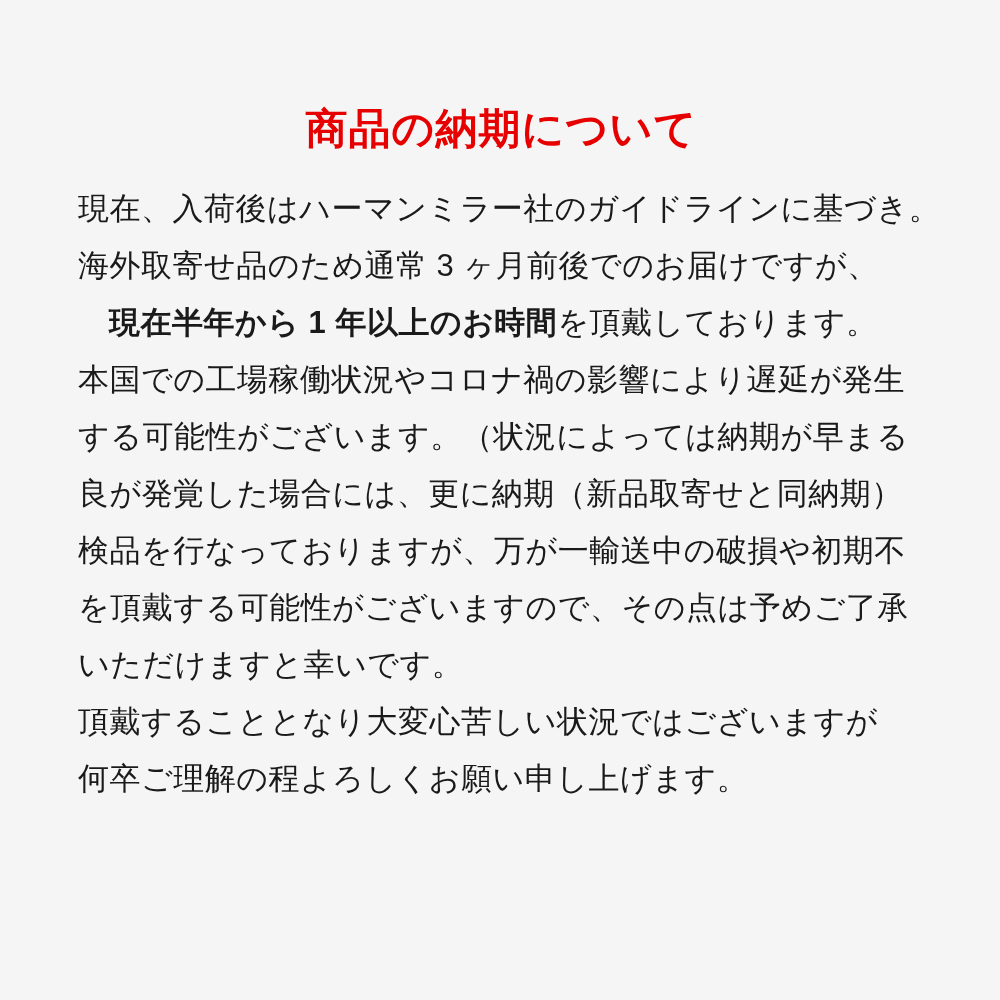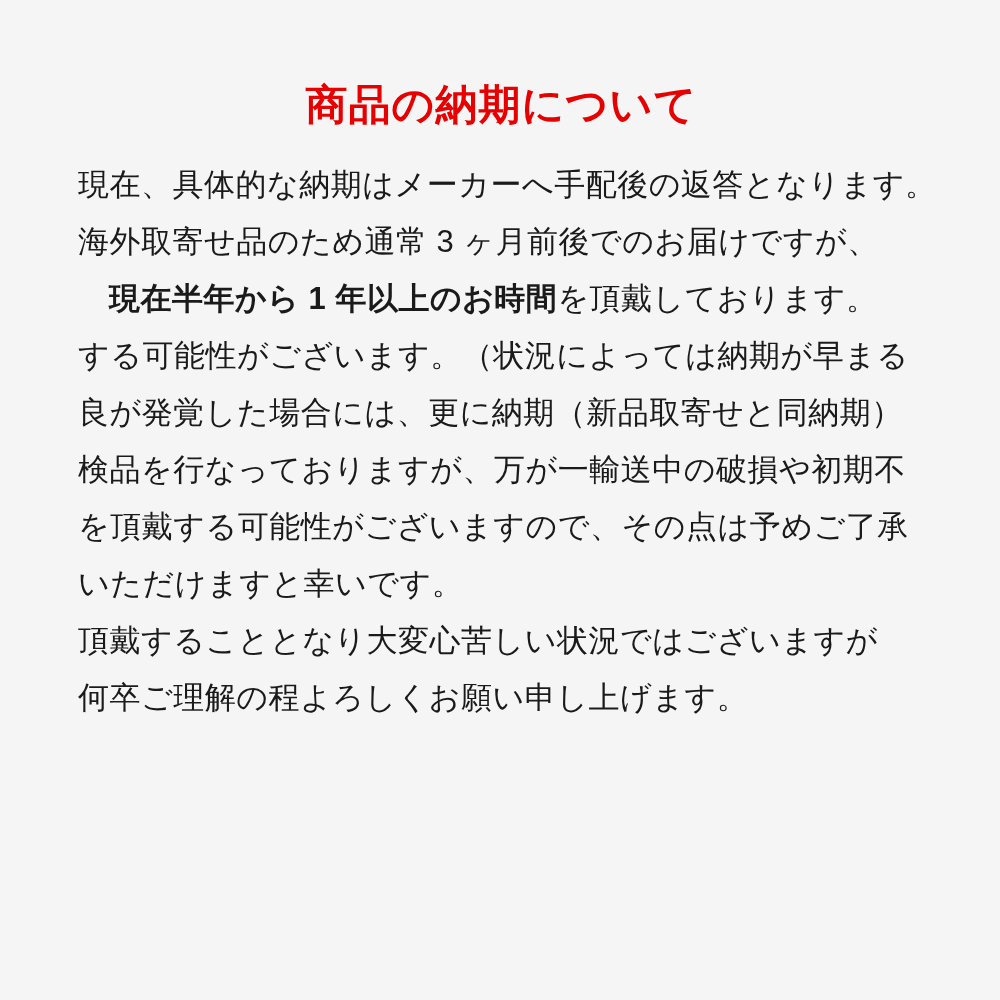--- a/index.html
+++ b/index.html
@@ -11,21 +11,21 @@
     height: 1000px;
     background: #f5f5f5;
     font-family: "Liberation Sans", "DejaVu Sans", sans-serif;
     color: #1a1a1a;
     overflow: hidden;
   }
   .notice {
     box-sizing: border-box;
     width: 1000px;
     height: 1000px;
-    padding: 80px 75px 0 78px;
+    padding: 104px 75px 0 78px;
   }
   .notice-title {
     text-align: center;
     font-size: 42px;
     font-weight: bold;
     color: #e60000;
     letter-spacing: 1px;
     margin: 0 0 26px 0;
     line-height: 1.2;
   }
@@ -43,27 +43,30 @@
   }
 </style>
 </head>
 <body style="background: rgb(245, 245, 245); color: rgb(26, 26, 26);">
 
 <div class="notice">
   <h1 class="notice-title" style="color: rgb(230, 0, 0);">商品の納期について</h1>
 
   <div class="notice-body">
     <div class="notice-line">
-      <span>現在、具体的な納期はメーカーへ手配後の返答となります。</span>
+      <span>現在、入荷後はハーマンミラー社のガイドラインに基づき。</span>
     </div>
     <div class="notice-line">
       <span>海外取寄せ品のため通常 3 ヶ月前後でのお届けですが、</span>
     </div>
     <div class="notice-line">
       <strong>現在半年から 1 年以上のお時間</strong><span>を頂戴しております。</span>
+    </div>
+    <div class="notice-line">
+      <span>本国での工場稼働状況やコロナ禍の影響により遅延が発生</span>
     </div>
     <div class="notice-line">
       <span>する可能性がございます。（状況によっては納期が早まる</span>
     </div>
     <div class="notice-line">
       <span>良が発覚した場合には、更に納期（新品取寄せと同納期）</span>
     </div>
     <div class="notice-line">
       <span>検品を行なっておりますが、万が一輸送中の破損や初期不</span>
     </div>

